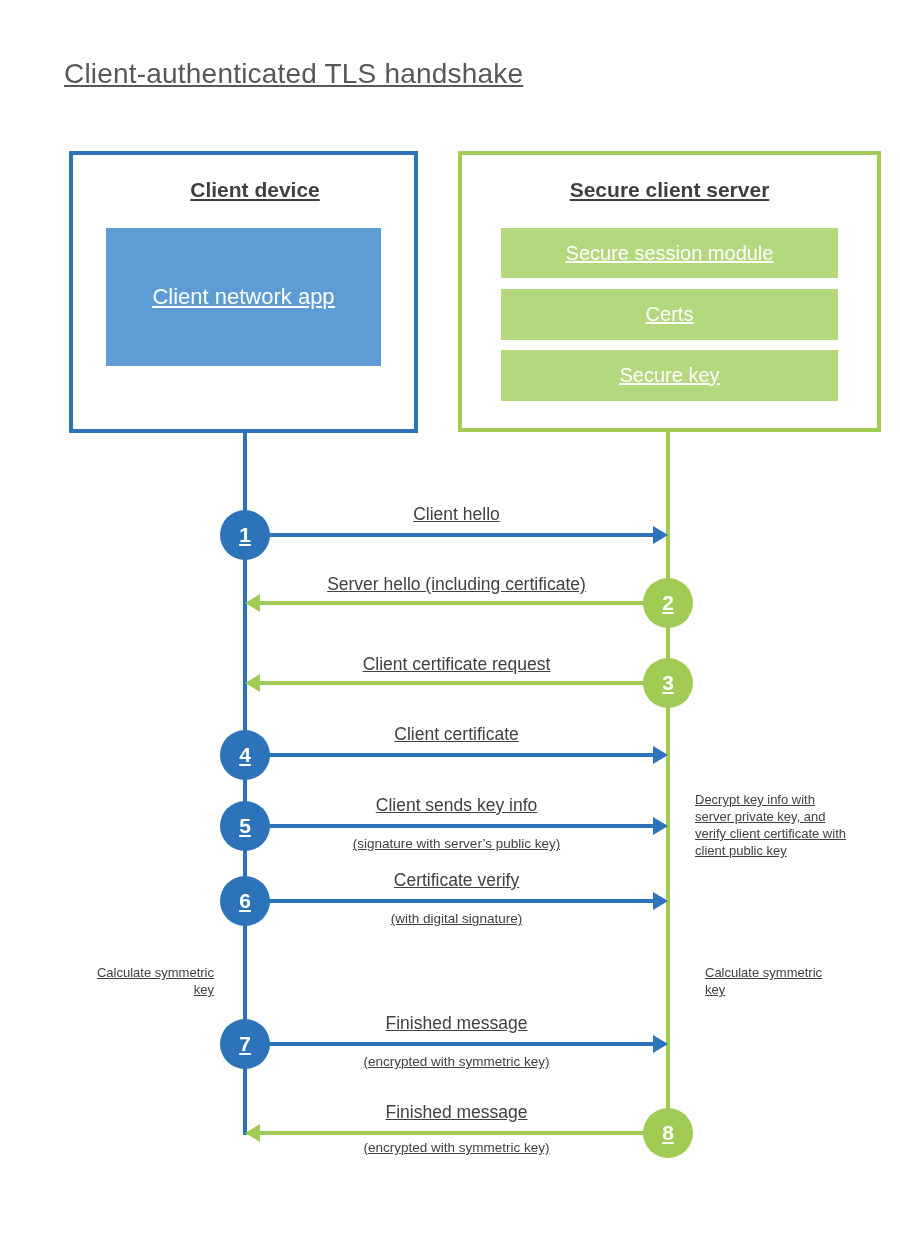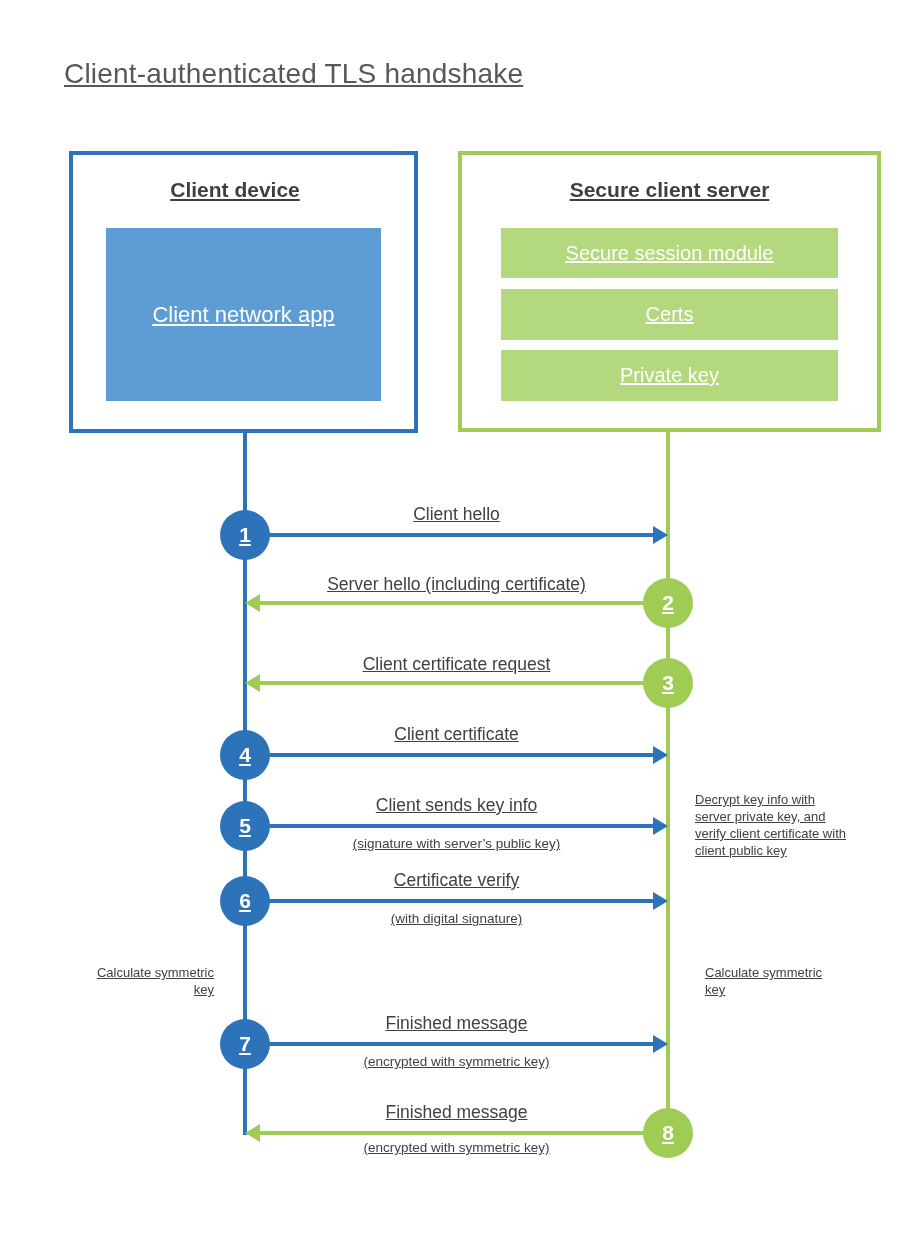--- a/index.html
+++ b/index.html
@@ -46,25 +46,25 @@
     background: #ffffff;
   }
   .box-title {
     position: absolute;
     top: 150px;
     text-align: center;
     font-size: 21px;
     font-weight: bold;
     color: #3f3f41;
   }
-  .client-box-title { left: 24px; width: 366px; }
+  .client-box-title { left: 44px; width: 366px; }
   .server-box-title { left: 430px; width: 423px; }
   .app-box {
     position: absolute;
-    left: 78px; top: 200px; width: 275px; height: 173px;
+    left: 78px; top: 200px; width: 275px; height: 138px;
     background: var(--blue_fill);
     display: flex; align-items: center; justify-content: center;
     text-align: center;
     color: #ffffff; font-size: 22px; line-height: 1.35;
   }
   .app-box span { display: inline-block; max-width: 190px; }
   .server-bar {
     position: absolute;
     left: 473px; width: 337px; height: 51px;
     background: var(--green_fill);
@@ -134,21 +134,21 @@
 
   <div class="server-box"></div>
   <div class="box-title server-box-title">Secure client server</div>
   <div class="server-bar bar-2">
     <span>Certs</span>
   </div>
   <div class="server-bar bar-1">
     <span>Secure session module</span>
   </div>
   <div class="server-bar bar-3">
-    <span>Private key</span>
+    <span>Secure key</span>
   </div>
 
   <div class="lane lane-blue"></div>
   <div class="lane lane-green"></div>
 
   <div class="step-circle c-blue" style="top:482px">1</div>
   <div class="arrow-line a-blue" style="top:505px"></div>
   <div class="arrow-head h-right" style="top:498px"></div>
   <div class="msg-label" style="top:476px">Client hello</div>
 

